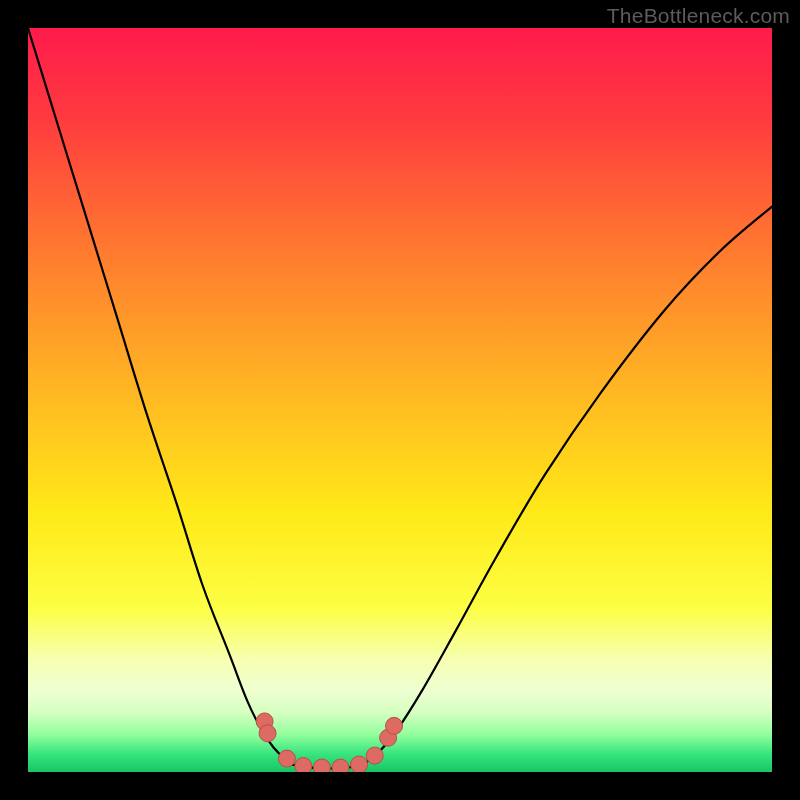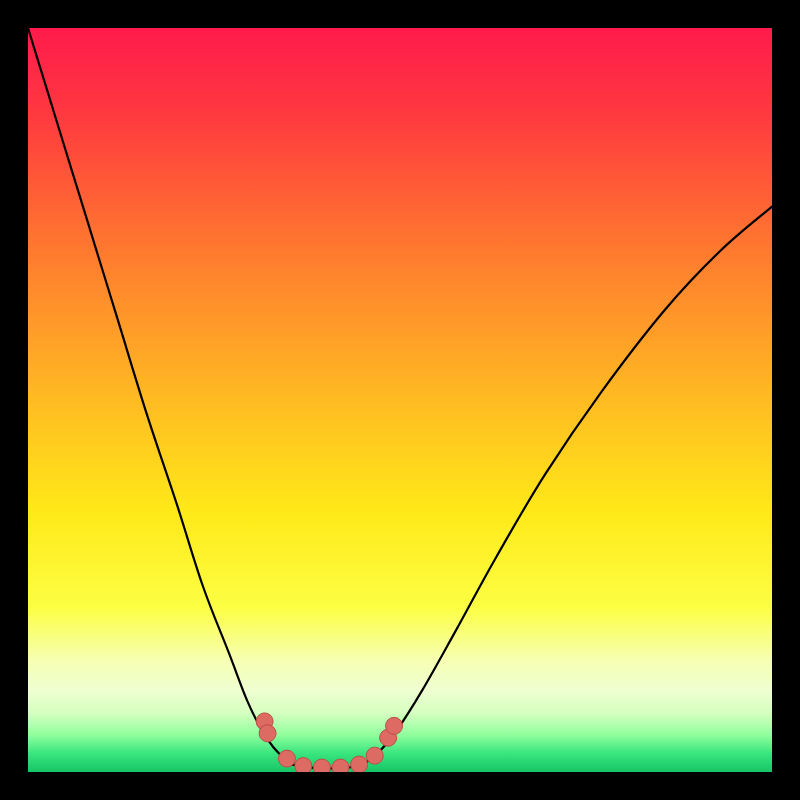--- a/index.html
+++ b/index.html
@@ -36,20 +36,21 @@
     font-family: Arial, sans-serif;
   }
   svg {
     display: block;
   }
 </style>
 </head>
 <body>
 
 <div class="frame">
+  <div class="watermark">TheBottleneck.com</div>
   <div class="plot">
     <svg id="chart-svg" width="744" height="744" viewBox="0 0 744 744" preserveAspectRatio="none">
       <defs>
         <linearGradient id="bg-grad" x1="0" y1="0" x2="0" y2="1">
             <stop offset="0.00%" stop-color="#ff1b4c"></stop>
             <stop offset="12.00%" stop-color="#ff3a3f"></stop>
             <stop offset="30.00%" stop-color="#ff7a2f"></stop>
             <stop offset="50.00%" stop-color="#ffbb22"></stop>
             <stop offset="65.00%" stop-color="#ffe918"></stop>
             <stop offset="78.00%" stop-color="#fcff44"></stop>

